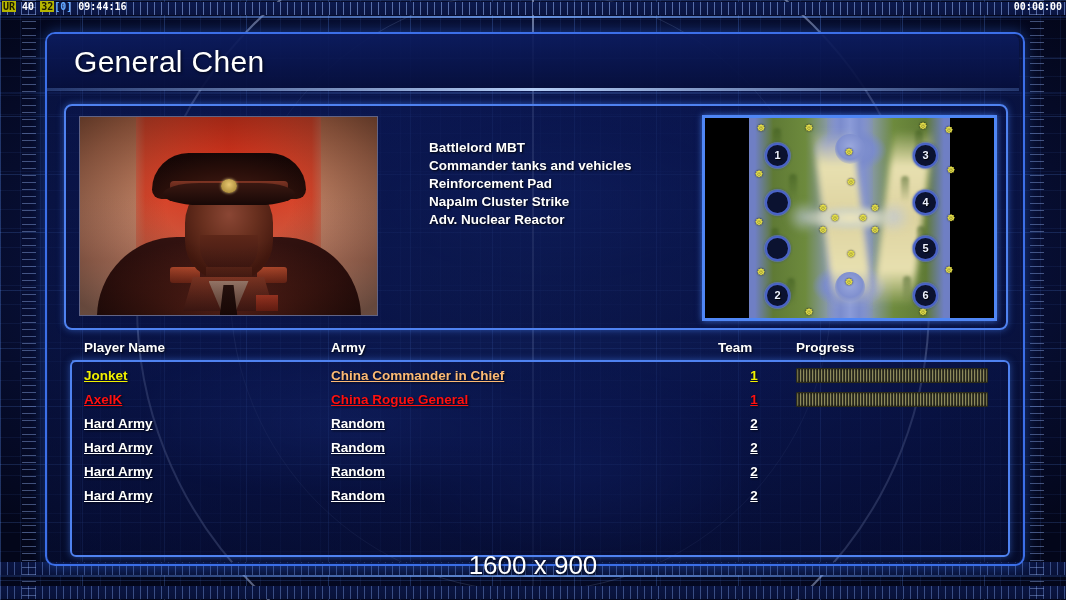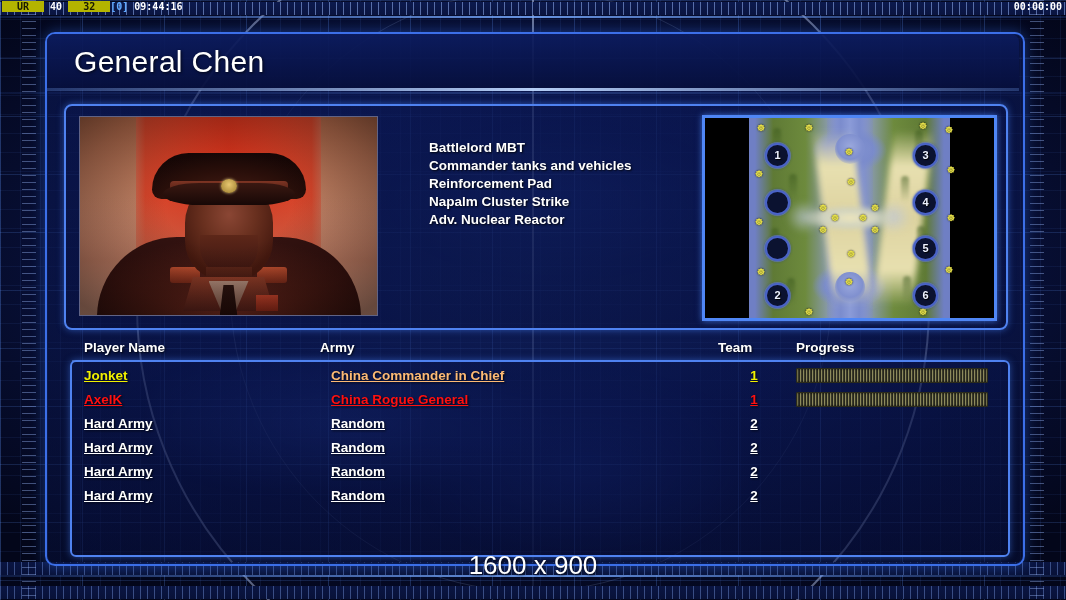--- a/index.html
+++ b/index.html
@@ -51,21 +51,21 @@
   .ruler-strip.short{background:
        repeating-linear-gradient(to right, rgba(130,165,240,.40) 0 1px, transparent 1px 7px),
        linear-gradient(to bottom,#0a1542,#081138);}
   .ruler-vert{position:absolute;top:0;width:14px;height:600px;
      background:repeating-linear-gradient(to bottom, rgba(150,180,245,.42) 0 1px, transparent 1px 7px);}
 
   
   .hud{position:absolute;top:1px;font-family:"DejaVu Sans Mono", monospace;
        font-size:10px;font-weight:bold;line-height:12px;white-space:pre;}
   .hud-left{left:2px;color:#ffffff;}
-  .hud-left .k{background:#b4b400;color:#1a1a00;padding:0 15px;}
+  .hud-left .k{background:#b4b400;color:#1a1a00;padding:0 1px;}
   .hud-left .b{color:#5fa8ff;}
   .hud-right{right:4px;color:#ffffff;}
 
   
   .panel-outer{position:absolute;left:45px;top:32px;width:976px;height:530px;
      border:2px solid #3c6fe8;border-radius:10px;
      box-shadow:0 0 0 1px rgba(10,25,80,.9) inset, 0 0 14px rgba(50,110,230,.45);
      background:linear-gradient(to bottom, rgba(12,26,88,.55), rgba(8,18,64,.45));}
 
   .title-bar{position:absolute;left:47px;top:34px;width:972px;height:56px;
@@ -322,21 +322,21 @@
           <div class="start" style="left: 208px; top: 25px;">3</div>
           <div class="start" style="left: 208px; top: 72px;">4</div>
           <div class="start" style="left: 208px; top: 118px;">5</div>
           <div class="start" style="left: 208px; top: 165px;">6</div>
         </div>
     </div>
   </div>
 
   <div class="table-head">
     <div class="th" style="left:0">Player Name</div>
-    <div class="th" style="left:236px">Army</div>
+    <div class="th" style="left:247px">Army</div>
     <div class="th" style="left:634px">Team</div>
     <div class="th" style="left:712px">Progress</div>
   </div>
   <div class="th-line"></div>
   <div class="table-panel"></div>
   <div class="rows" id="rows">
       <div class="row">
         <div class="cell c-name" style="color: rgb(240, 240, 0);">Jonket</div>
         <div class="cell c-army" style="color: #fdba74;">China Commander in Chief</div>
         <div class="cell c-team" style="color: rgb(240, 240, 0);">1</div>

